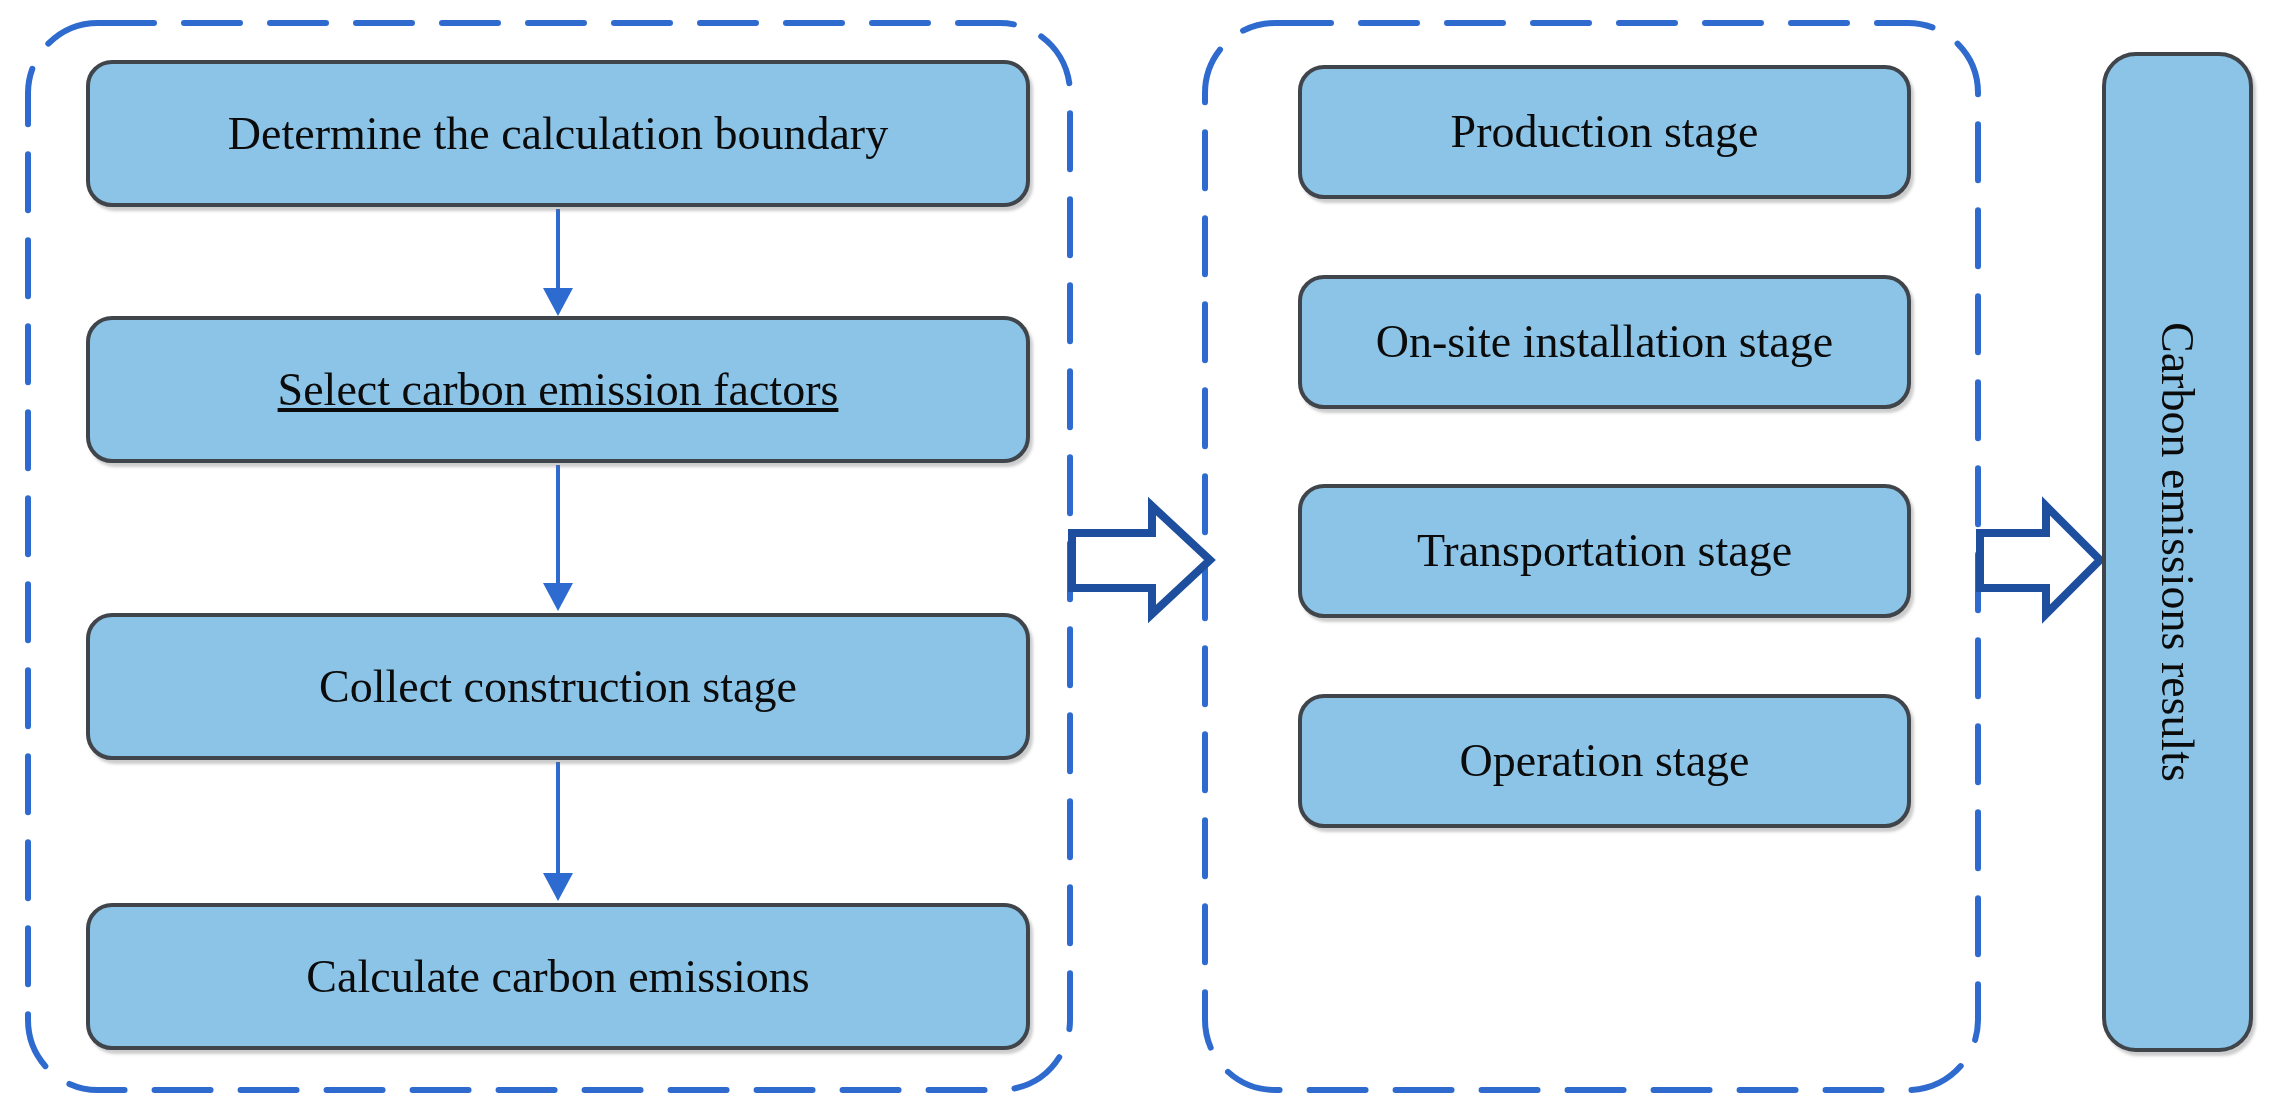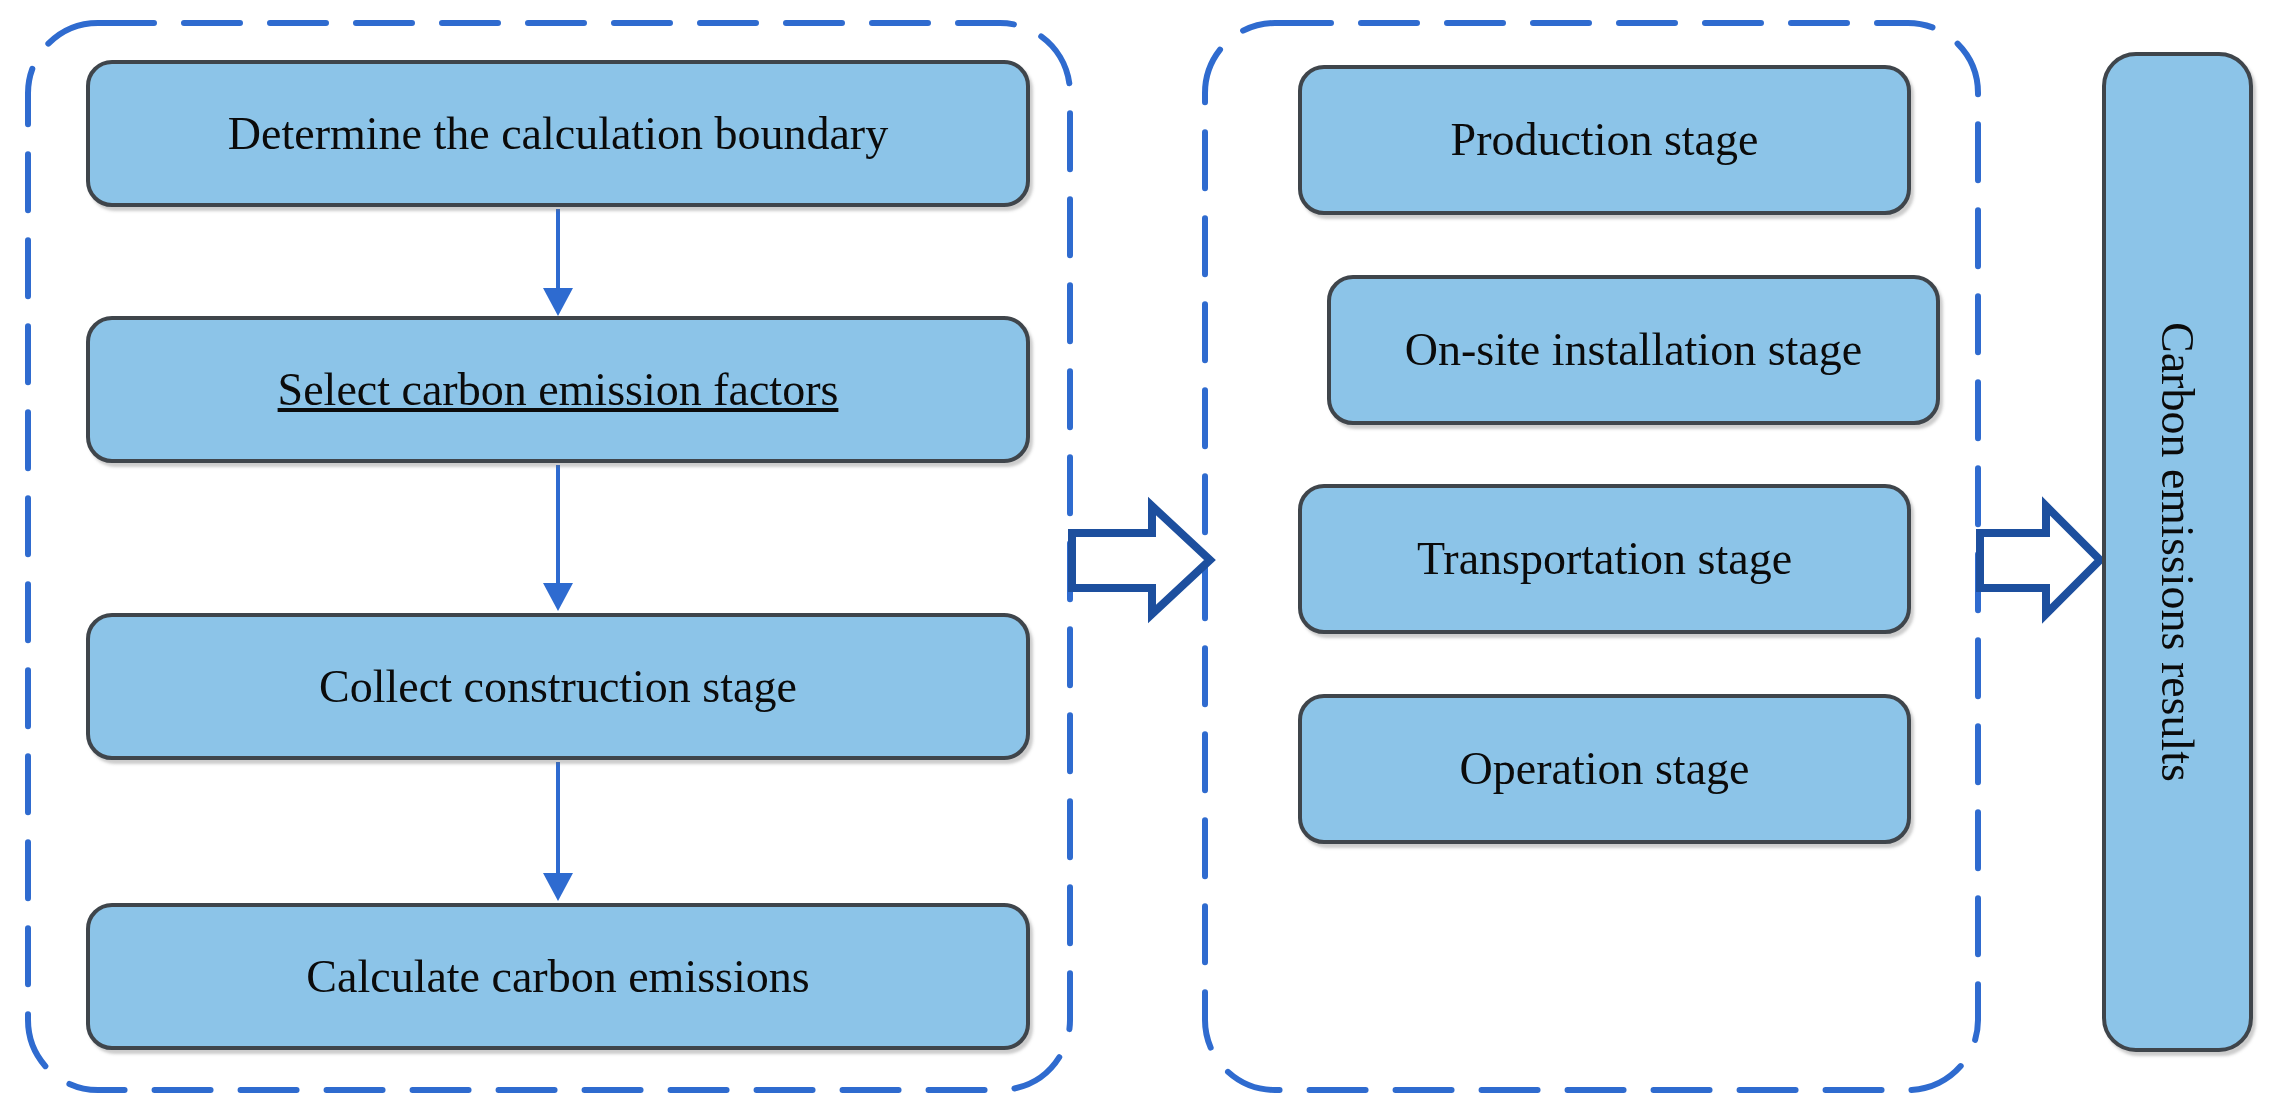--- a/index.html
+++ b/index.html
@@ -48,23 +48,23 @@
     line-height:1.12;
     padding:0 28px;
   }
   
   .step{left:86px;width:944px;height:147px;}
   .step-1{top:60px;}
   .step-2{top:316px;text-decoration:underline;}
   .step-3{top:613px;}
   .step-4{top:903px;}
   
-  .stage{left:1298px;width:613px;height:150px;}
+  .stage{left:1298px;width:613px;height:134px;}
   .stage-1{top:65px;}
-  .stage-2{top:275px;margin-left:29px;}
+  .stage-2{top:275px;}
   .stage-3{top:484px;justify-content:center;}
   .stage-4{top:694px;}
   .stage-5{top:903px;}
   
   .results{
     left:2102px;top:52px;width:151px;height:1000px;
     border-radius:34px;
     writing-mode:vertical-rl;
     padding:18px 0;
   }

